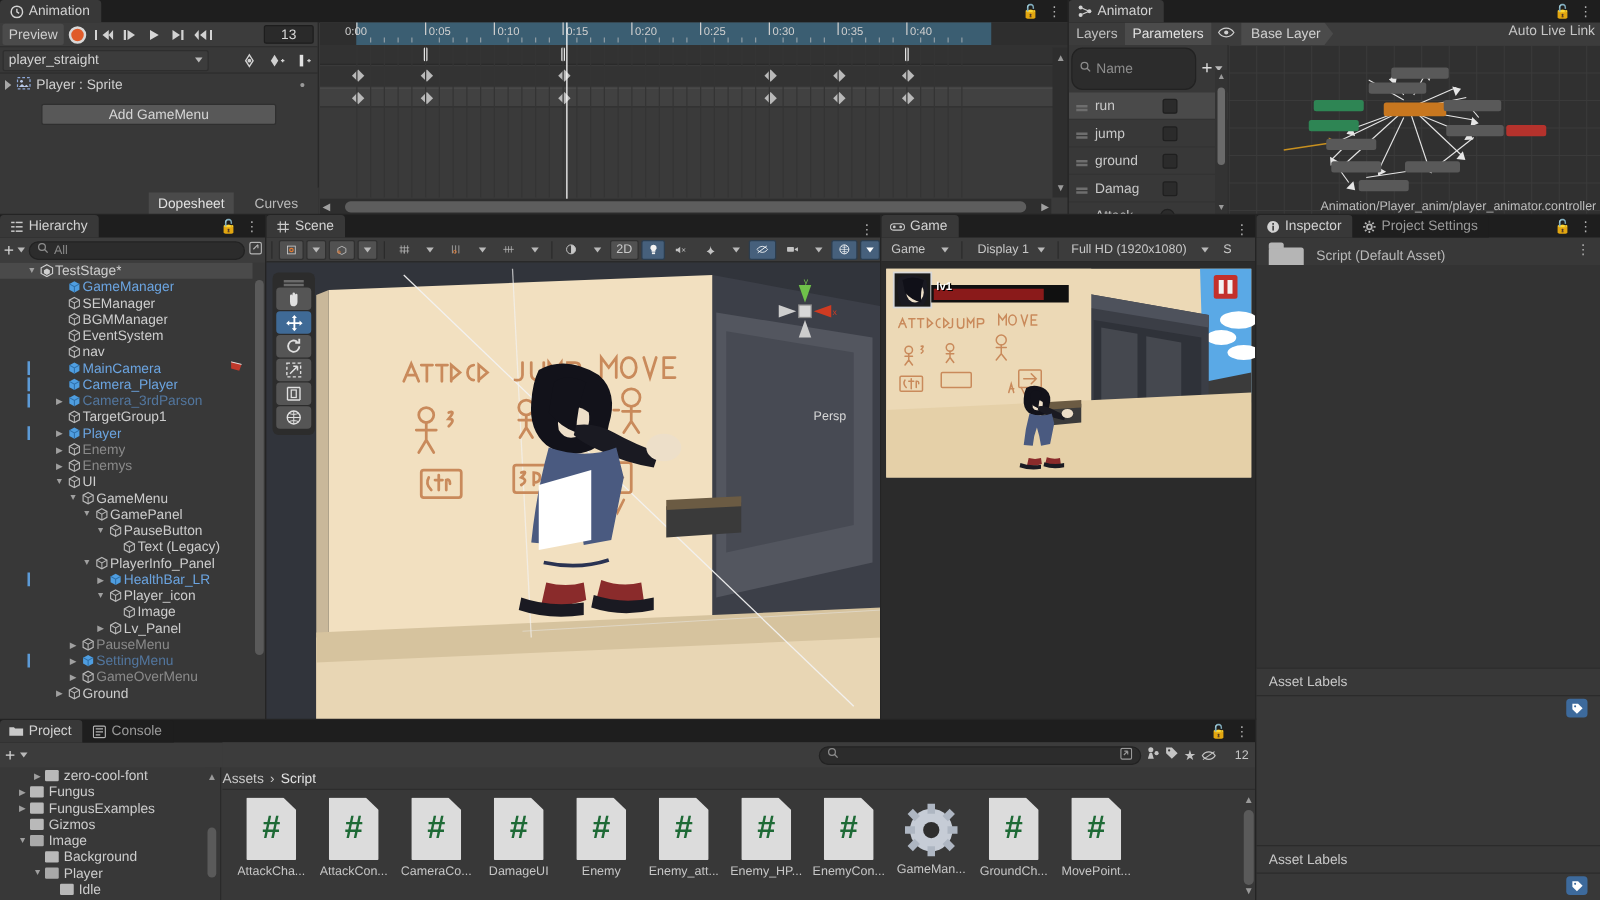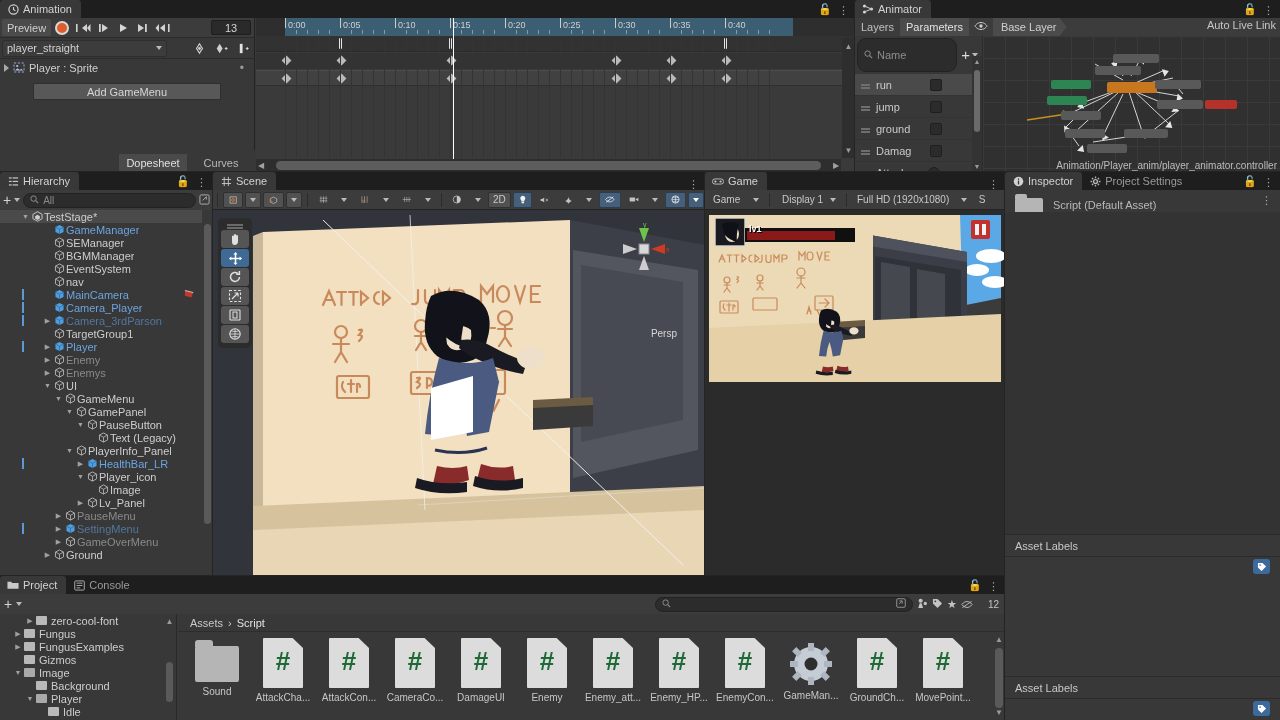--- a/index.html
+++ b/index.html
@@ -156,21 +156,21 @@
   #project { left: 0; top: 576px; width: 1005px; height: 144px; background: #383838; }
   .pj-tool { height: 20px; display: flex; align-items: center; gap: 4px; padding: 0 4px; background: #3c3c3c; }
   .pj-left { position: absolute; left: 0; top: 38px; width: 177px; bottom: 0; background: #383838; border-right: 1px solid #2a2a2a;}
   .pj-row { height: 13px; display: flex; align-items: center; font-size: 11px; color: #cdcdcd; }
   .pj-row .arrow { width: 12px; text-align: center; color: #9f9f9f; font-size: 7px; flex: none;}
   .fold { width: 11px; height: 9px; background: #b9b9b9; border-radius: 1px; margin-right: 4px; flex: none; position: relative;}
   .fold.open { background: #a9a9a9; }
   .pj-right { position: absolute; left: 178px; top: 18px; right: 0; bottom: 0; background: #383838; }
   .pj-search { height: 20px; display: flex; align-items: center; justify-content: flex-end; gap: 4px; padding-right: 6px; background: #3c3c3c;}
   .srch { width: 258px; height: 15px; background: #2c2c2c; border: 1px solid #222; border-radius: 8px; display: flex; align-items: center; padding: 0 6px; gap: 4px; color: #868686; font-size: 10px;}
-  .crumbs { height: 18px; display: flex; align-items: center; gap: 5px; padding-left: 12px; font-size: 11px; color: #c9c9c9; background: #383838; border-bottom: 1px solid #2d2d2d;}
+  .crumbs { height: 18px; display: flex; align-items: center; gap: 5px; padding-left: 0; font-size: 11px; color: #c9c9c9; background: #383838; border-bottom: 1px solid #2d2d2d;}
   .grid { position: absolute; left: 0; top: 38px; right: 12px; bottom: 0; display: flex; flex-wrap: wrap; align-content: flex-start; padding: 6px 0 0 6px;}
   .cell { width: 66px; display: flex; flex-direction: column; align-items: center; gap: 4px; }
   .cs-ic { width: 40px; height: 50px; background: #dcdcdc; position: relative; border-radius: 1px;
     clip-path: polygon(0 0, 74% 0, 100% 20%, 100% 100%, 0 100%); display: flex; align-items: center; justify-content: center;}
   .cs-ic span { color: #1e6a36; font-size: 26px; font-weight: bold; line-height: 26px; margin-top: -4px;}
   .fd-ic { width: 44px; height: 36px; background: #b5b5b5; border-radius: 2px; position: relative; margin-top: 8px;}
   .fd-ic:before { content: ""; position: absolute; left: 0; top: -6px; width: 18px; height: 7px; background: #b5b5b5; border-radius: 3px 3px 0 0;}
   .cell .nm { font-size: 10px; color: #c6c6c6; max-width: 64px; overflow: hidden; text-overflow: ellipsis; white-space: nowrap;}
   .pj-vscroll { position: absolute; right: 0; top: 38px; bottom: 0; width: 12px; background: #383838; }
   .pj-vscroll .thumb { position: absolute; left: 2px; right: 2px; top: 16px; height: 60px; background: #5a5a5a; border-radius: 4px;}
@@ -283,21 +283,21 @@
       <div class="anim-bottom-tabs">
         <div class="bt sel">Dopesheet</div>
         <div class="bt">Curves</div>
       </div>
     </div>
 
     <div id="anim-right">
       <div class="ruler">
         <div class="blue"></div>
         <div class="tick-maj" style="left:29px"></div>
-          <div class="tick-lab" style="left:29px">0:00</div>
+          <div class="tick-lab" style="left:17px">0:00</div>
         <div class="tick-maj" style="left:84px"></div>
           <div class="tick-lab" style="left:84px">0:05</div>
         <div class="tick-maj" style="left:139px"></div>
           <div class="tick-lab" style="left:139px">0:10</div>
         <div class="tick-maj" style="left:194px"></div>
           <div class="tick-lab" style="left:194px">0:15</div>
         <div class="tick-maj" style="left:249px"></div>
           <div class="tick-lab" style="left:249px">0:20</div>
         <div class="tick-maj" style="left:304px"></div>
           <div class="tick-lab" style="left:304px">0:25</div>
@@ -1478,24 +1478,20 @@
         </span>
       </div>
 
       <div class="crumbs">
         <span>Assets</span>
         <span>›</span>
         <span style="color:#e2e2e2">Script</span>
       </div>
 
       <div class="grid" id="asset-grid">
-          <div class="cell">
-            <div class="fd-ic"></div>
-            <div class="nm">Sound</div>
-          </div>
           <div class="cell">
             <div class="cs-ic">
               <span>#</span>
             </div>
             <div class="nm">AttackCha...</div>
           </div>
           <div class="cell">
             <div class="cs-ic">
               <span>#</span>
             </div>

